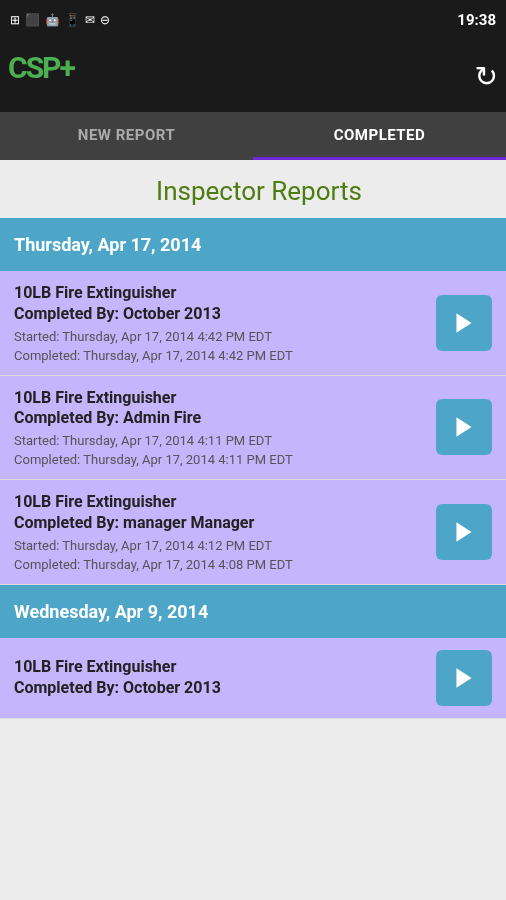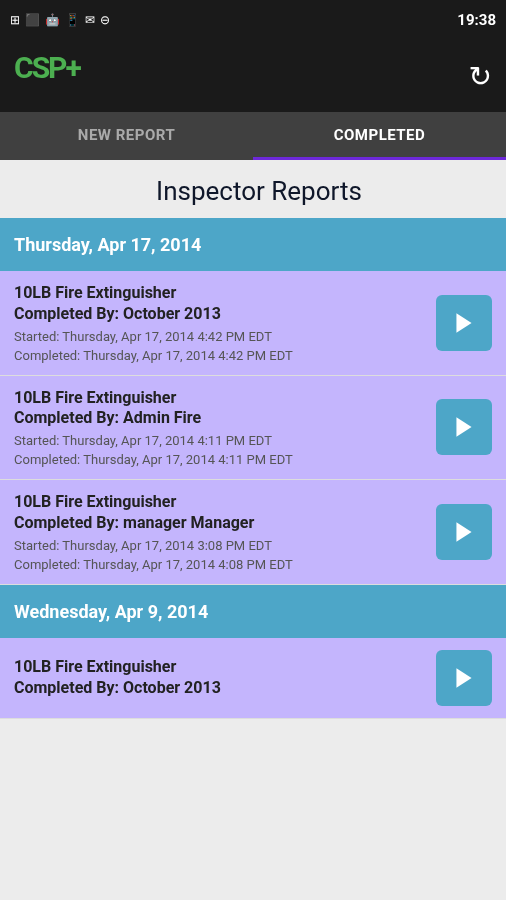--- a/index.html
+++ b/index.html
@@ -35,21 +35,21 @@
       font-size: 12px;
     }
 
     
     .app-bar {
       background: #1a1a1a;
       height: 72px;
       display: flex;
       align-items: center;
       justify-content: space-between;
-      padding: 0 14px;
+      padding: 0 8px;
     }
     .app-logo {
       color: #fff;
       font-size: 42px;
       font-weight: bold;
       font-style: italic;
       letter-spacing: -2px;
     }
     .app-logo span {
       color: #4caf50;
@@ -93,21 +93,21 @@
 
     
     .content {
       background: #ececec;
       height: calc(900px - 40px - 72px - 48px);
       overflow-y: auto;
     }
 
     .page-title {
       text-align: center;
-      color: #0f172a;
+      color: #4d7c0f;
       font-size: 26px;
       font-weight: normal;
       padding: 16px 0 12px 12px;
     }
 
     
     .section-header {
       background: #4da6c8;
       color: #fff;
       font-size: 18px;
@@ -217,21 +217,21 @@
       <svg viewBox="0 0 24 24">
           <polygon points="5,3 19,12 5,21"></polygon>
         </svg>
     </button>
   </div>
 
   <div class="report-item">
     <div class="report-item-text">
       <div class="report-title">10LB Fire Extinguisher</div>
       <div class="report-title">Completed By: manager Manager</div>
-      <div class="report-meta">Started: Thursday, Apr 17, 2014 3:08 PM EDT</div>
+      <div class="report-meta">Started: Thursday, Apr 17, 2014 4:12 PM EDT</div>
       <div class="report-meta">Completed: Thursday, Apr 17, 2014 4:08 PM EDT</div>
     </div>
     <button class="play-btn">
       <svg viewBox="0 0 24 24">
           <polygon points="5,3 19,12 5,21"></polygon>
         </svg>
     </button>
   </div>
 
   <div class="section-header">Wednesday, Apr 9, 2014</div>

